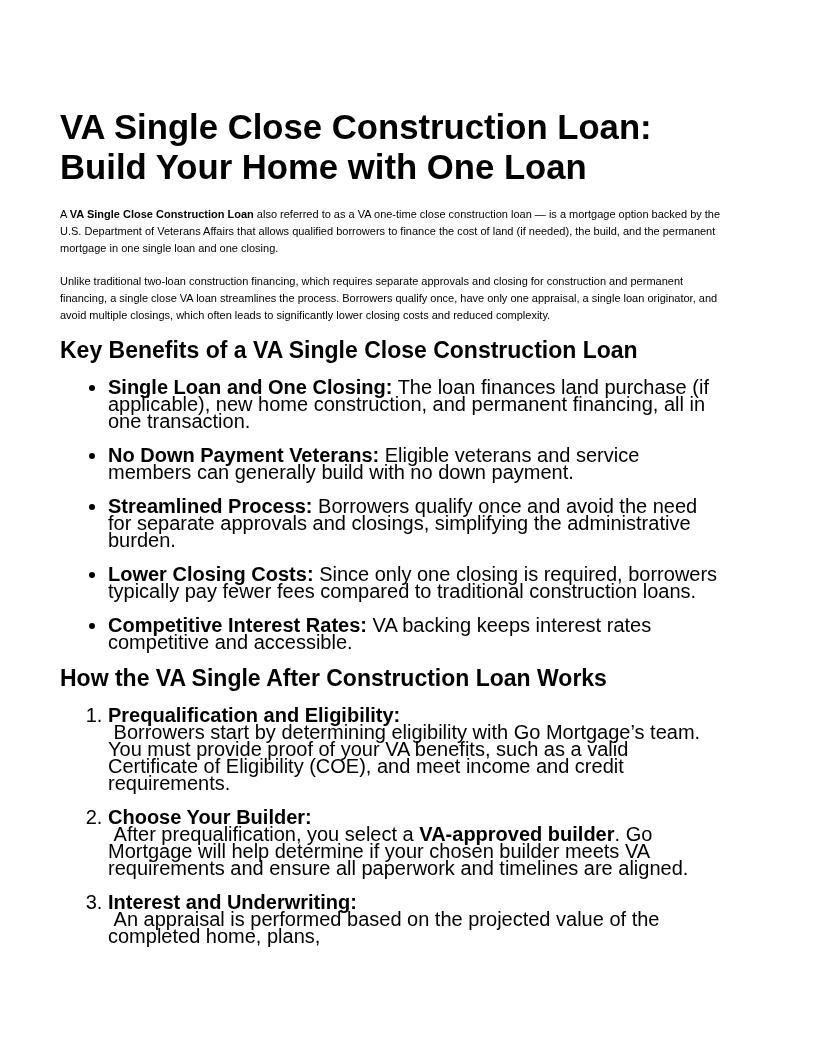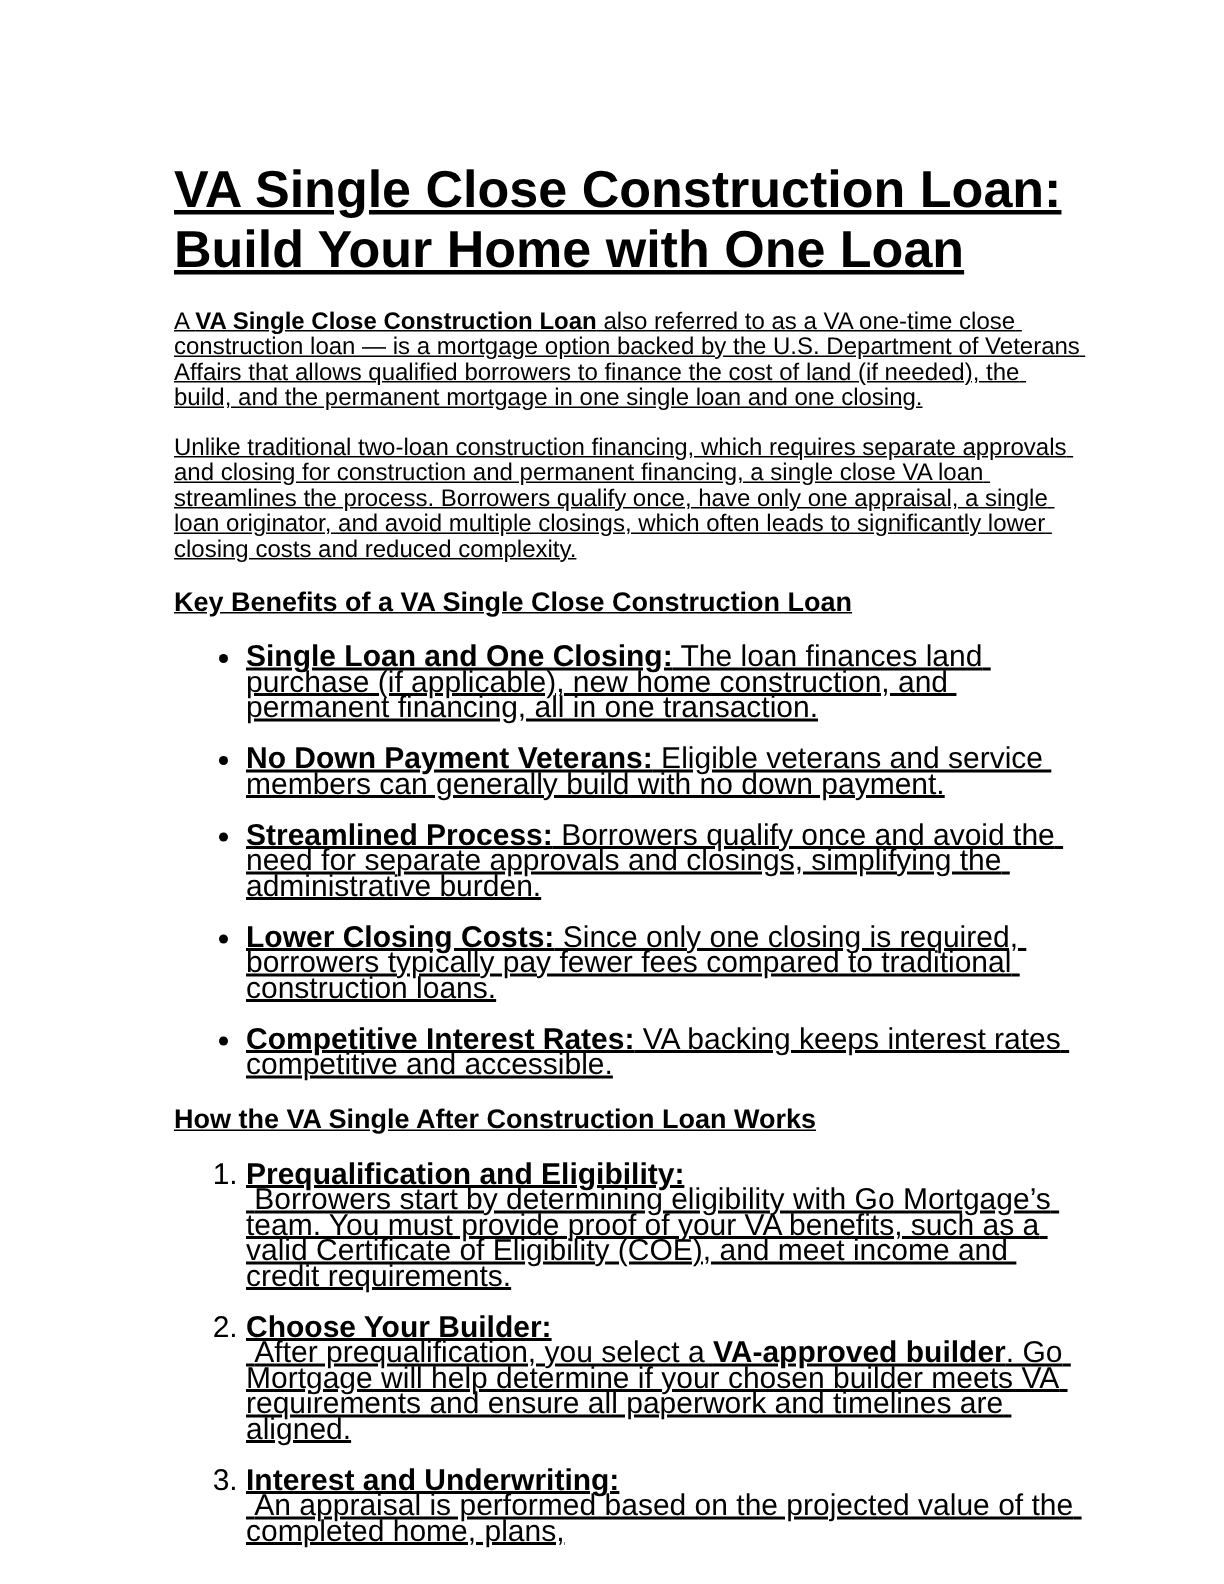--- a/index.html
+++ b/index.html
@@ -11,37 +11,36 @@
     position: relative;
     width: 816px;
     height: 1056px;
     background: #ffffff;
     overflow: hidden;
     font-family: "Liberation Sans", "DejaVu Sans", sans-serif;
     color: #000000;
     -webkit-font-smoothing: antialiased;
   }
   .content {
-    padding: 96px 94px 0 116px;
-    text-decoration: underline;
+    padding: 96px 94px 0 60px;
   }
   .doc-title {
     font-size: 34.7px;
     line-height: 40px;
     font-weight: 700;
     margin: 11px 0 19px 0;
   }
   .body-text {
-    font-size: 16px;
+    font-size: 11px;
     line-height: 17px;
     margin: 0 0 16px 0;
     white-space: pre-wrap;
   }
   .section-heading {
-    font-size: 18px;
+    font-size: 23px;
     line-height: 21px;
     font-weight: 700;
     margin: 16px 0 18px 0;
   }
   .doc-list {
     margin: 0 0 16px 0;
     padding-left: 48px;
     font-size: 20px;
     line-height: 17px;
   }

